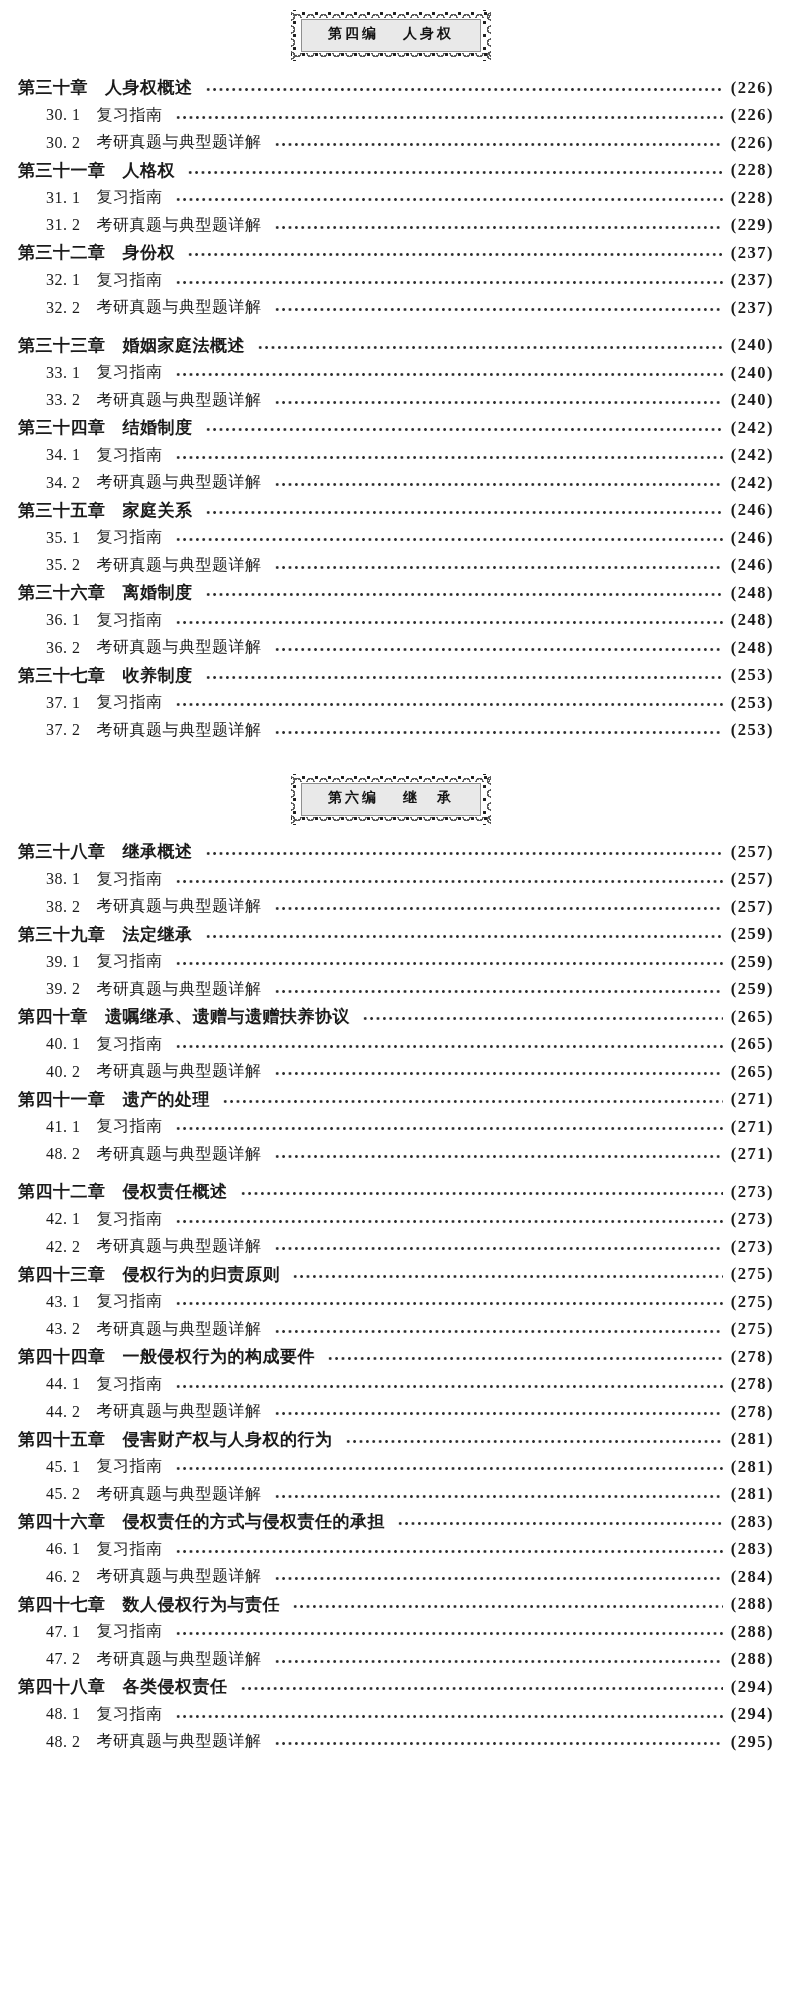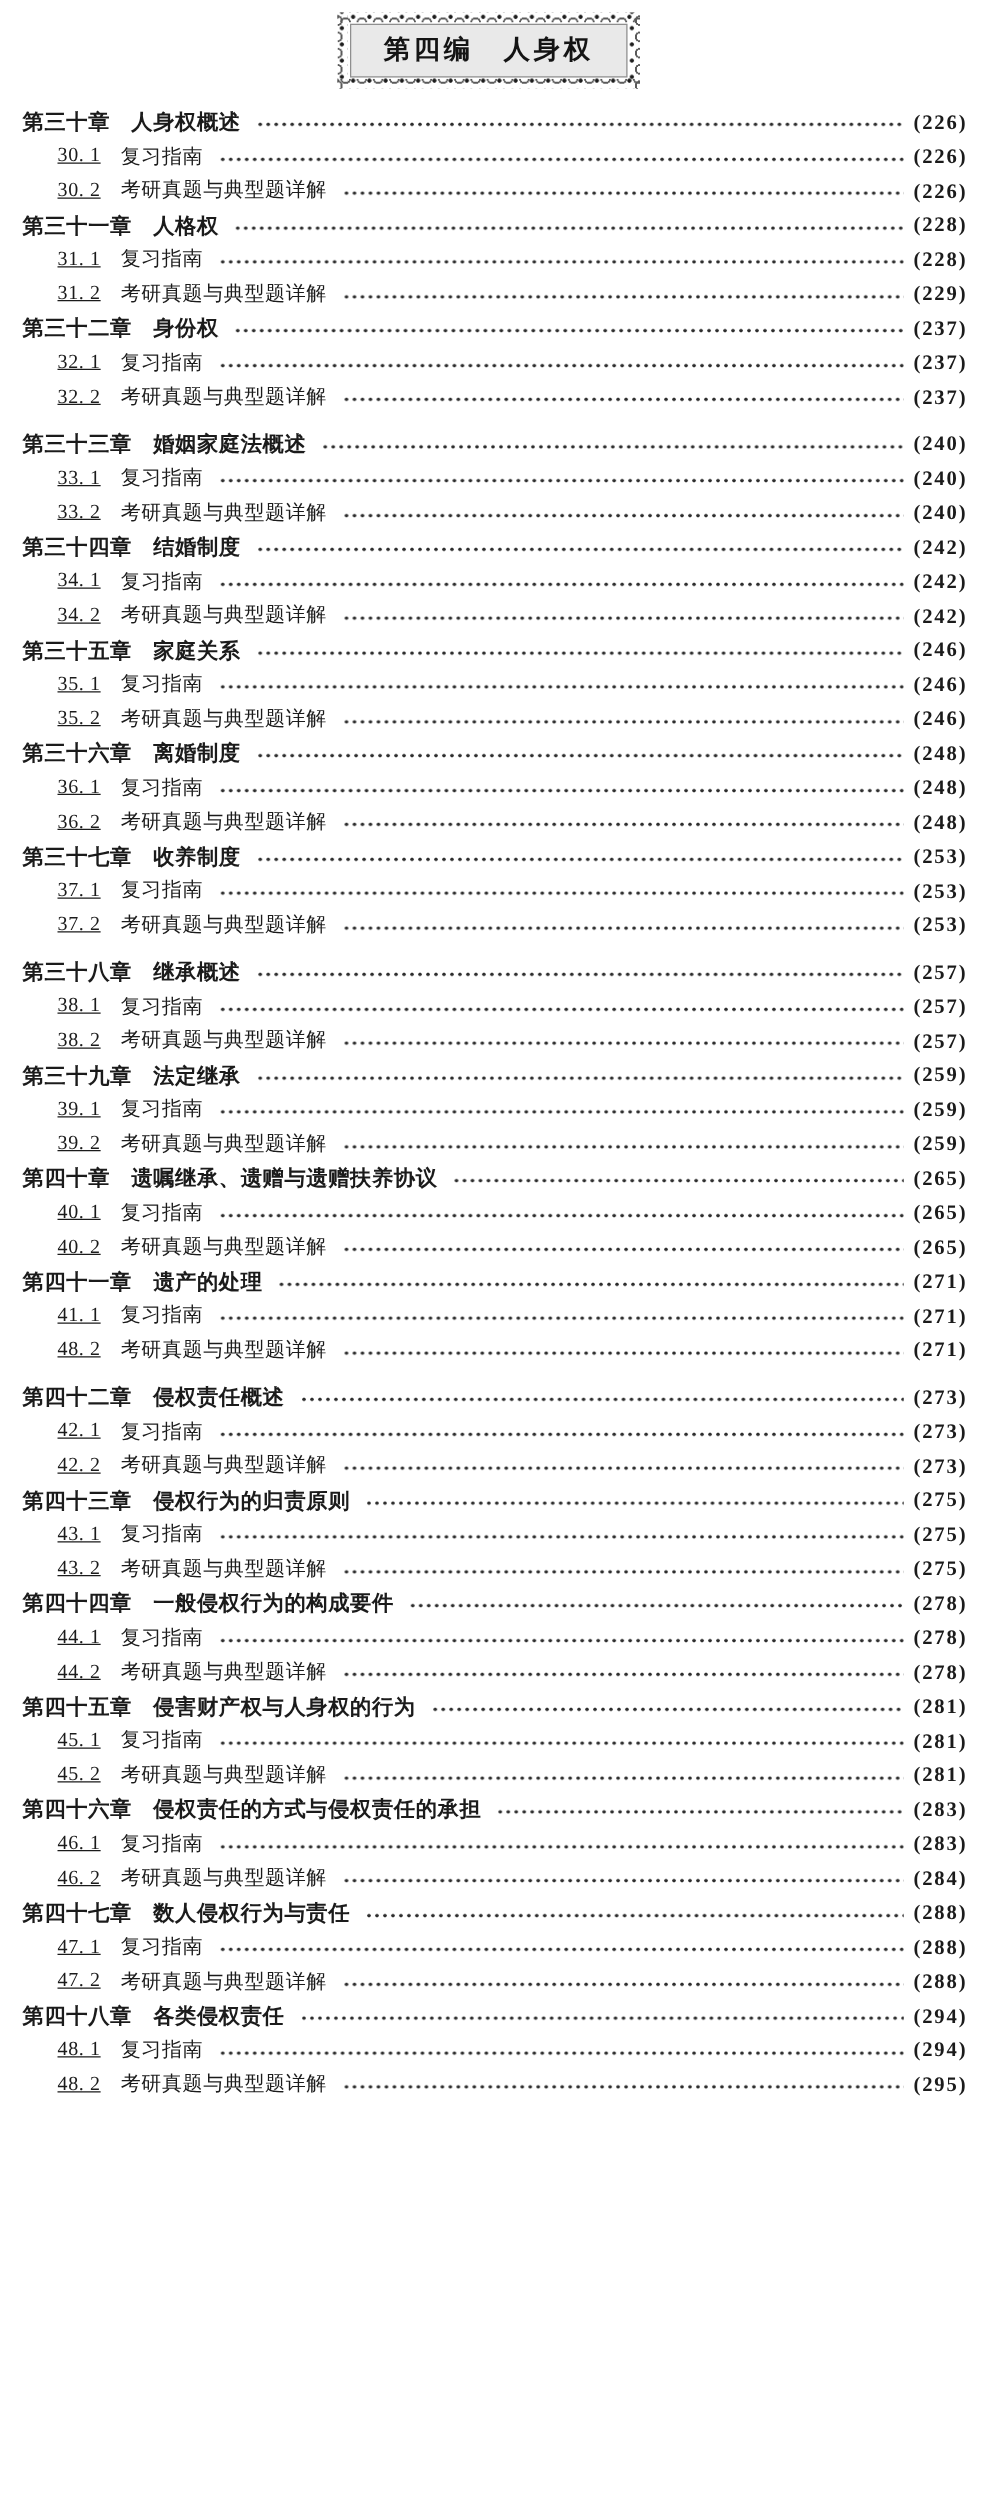--- a/index.html
+++ b/index.html
@@ -38,21 +38,21 @@
     background-repeat: repeat-x, repeat-x, repeat-y, repeat-y,
                        repeat-x, repeat-x, repeat-y, repeat-y;
   }
   .part-badge-inner {
     display: inline-block;
     background: #e9e9e9;
     border: 1px solid #8f8f8f;
     padding: 5px 26px 8px 26px;
     font-family: "Liberation Sans", sans-serif;
     font-weight: 700;
-    font-size: 21px;
+    font-size: 14px;
     letter-spacing: 3px;
     color: #141414;
     white-space: nowrap;
   }
   .part-no { margin-right: 24px; }
 
   
   .rows { margin-top: 10px; }
   .row {
     display: flex;
@@ -67,21 +67,21 @@
     padding-left: 10px;
     letter-spacing: 0.5px;
   }
   .row.item {
     font-family: "Liberation Serif", serif;
     font-size: 16px;
     padding-left: 38px;
   }
   .num { flex: 0 0 auto; }
   .chapter .num { margin-right: 17px; }
-  .item .num { margin-right: 16px; letter-spacing: 0.5px; text-decoration: underline; }
+  .item .num { margin-right: 16px; letter-spacing: 0.5px; }
   .ttl { flex: 0 0 auto; letter-spacing: 0.5px; }
   .leader {
     flex: 1 1 auto;
     min-width: 18px;
     height: 5px;
     align-self: center;
     margin: 4px 8px 0 11px;
     background-image: radial-gradient(circle at 50% 50%, #2d2d2d 1.15px, rgba(0,0,0,0) 1.6px);
     background-size: 6.4px 5px;
     background-position: 1px 50%;
@@ -277,20 +277,27 @@
   <div class="row item">
     <span class="num">37. 2</span>
     <span class="ttl">考研真题与典型题详解</span>
     <span class="leader"></span>
     <span class="pageno">(253)</span>
   </div>
 </div>
   </div>
 
   <div class="section">
+    <div class="part-badge-wrap">
+      <div class="part-badge">
+        <div class="part-badge-inner">
+          <span class="part-no">第六编</span><span class="part-title">继　承</span>
+        </div>
+      </div>
+    </div>
     <div class="rows">
   <div class="row chapter">
     <span class="num">第三十八章</span>
     <span class="ttl">继承概述</span>
     <span class="leader"></span>
     <span class="pageno">(257)</span>
   </div>
 
   <div class="row item">
     <span class="num">38. 1</span>

